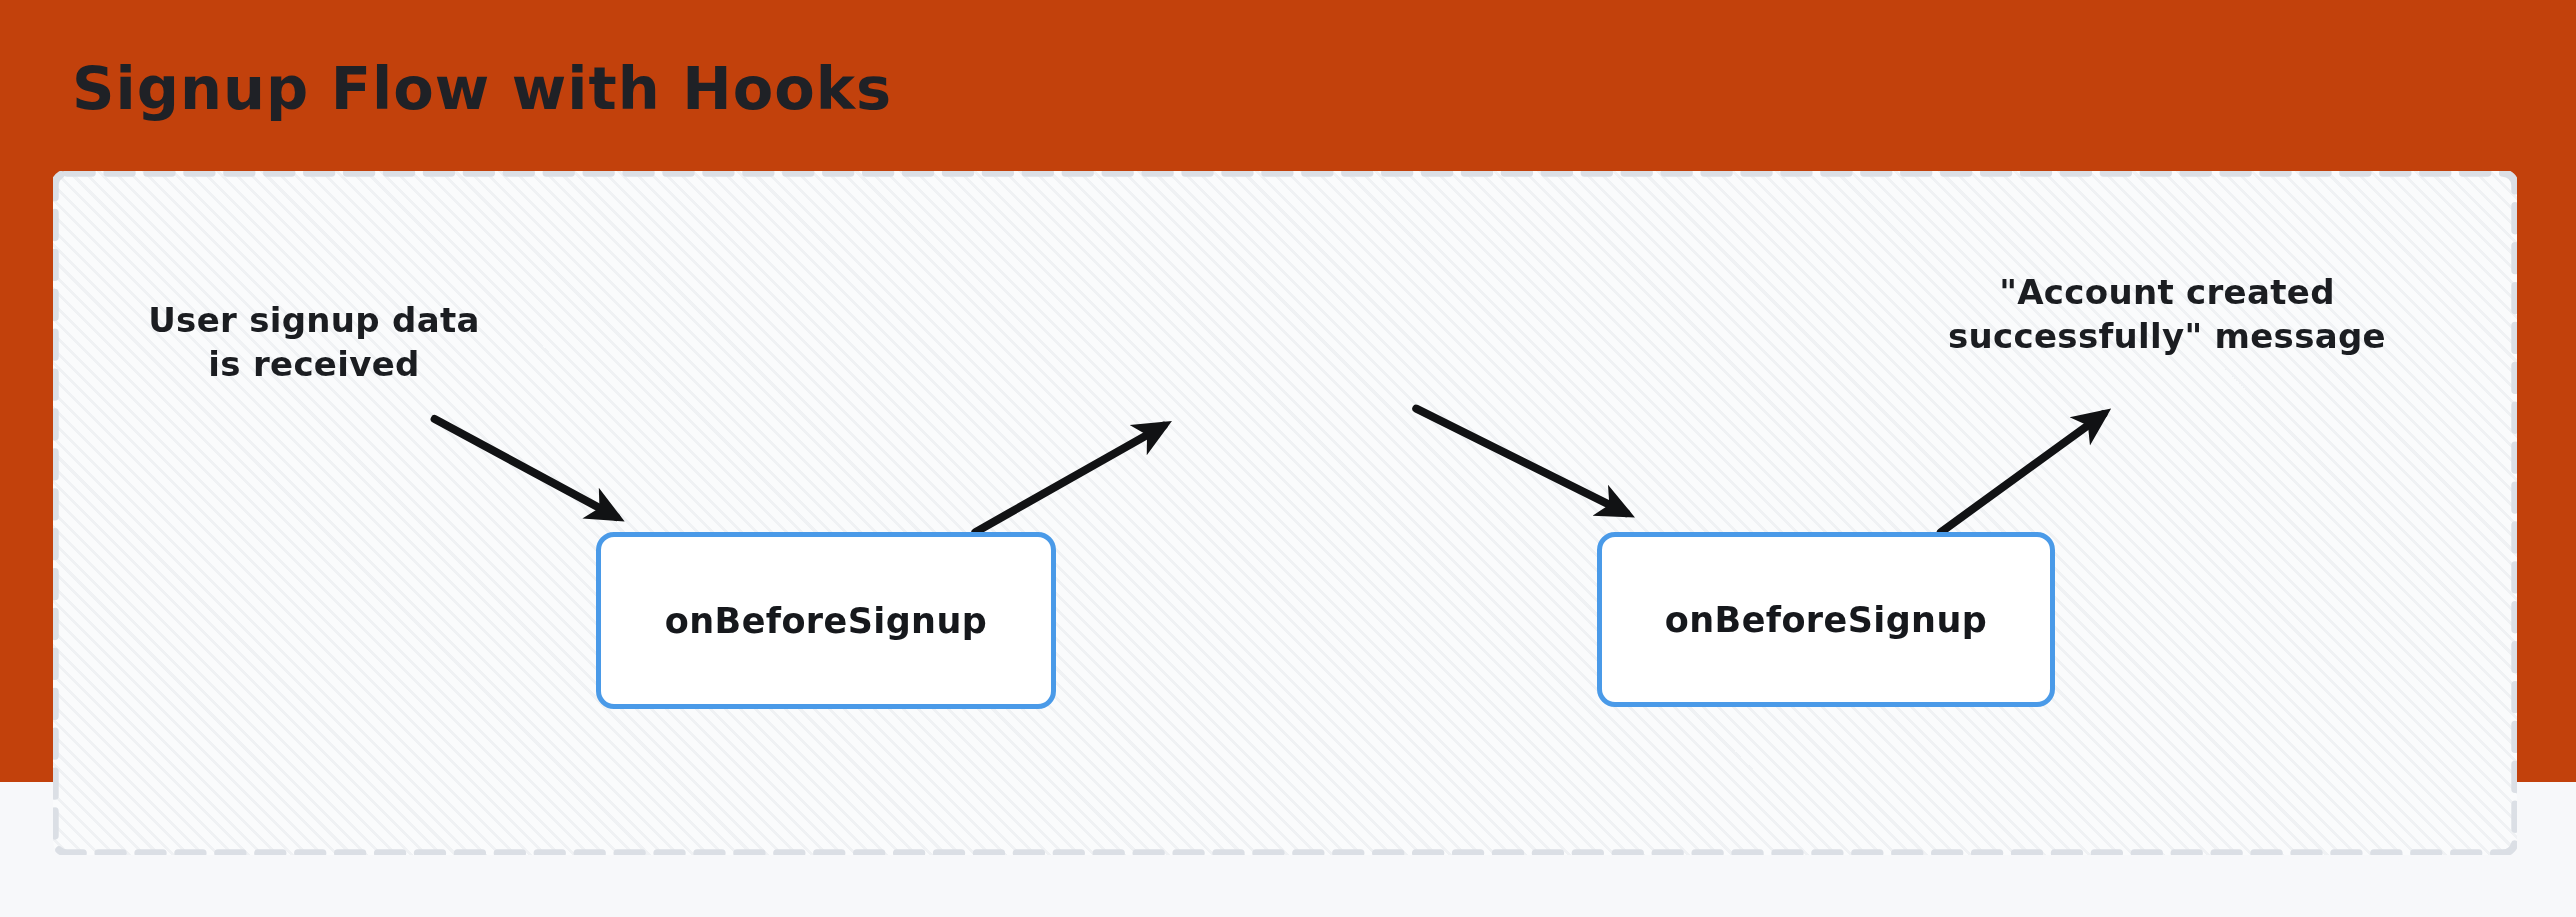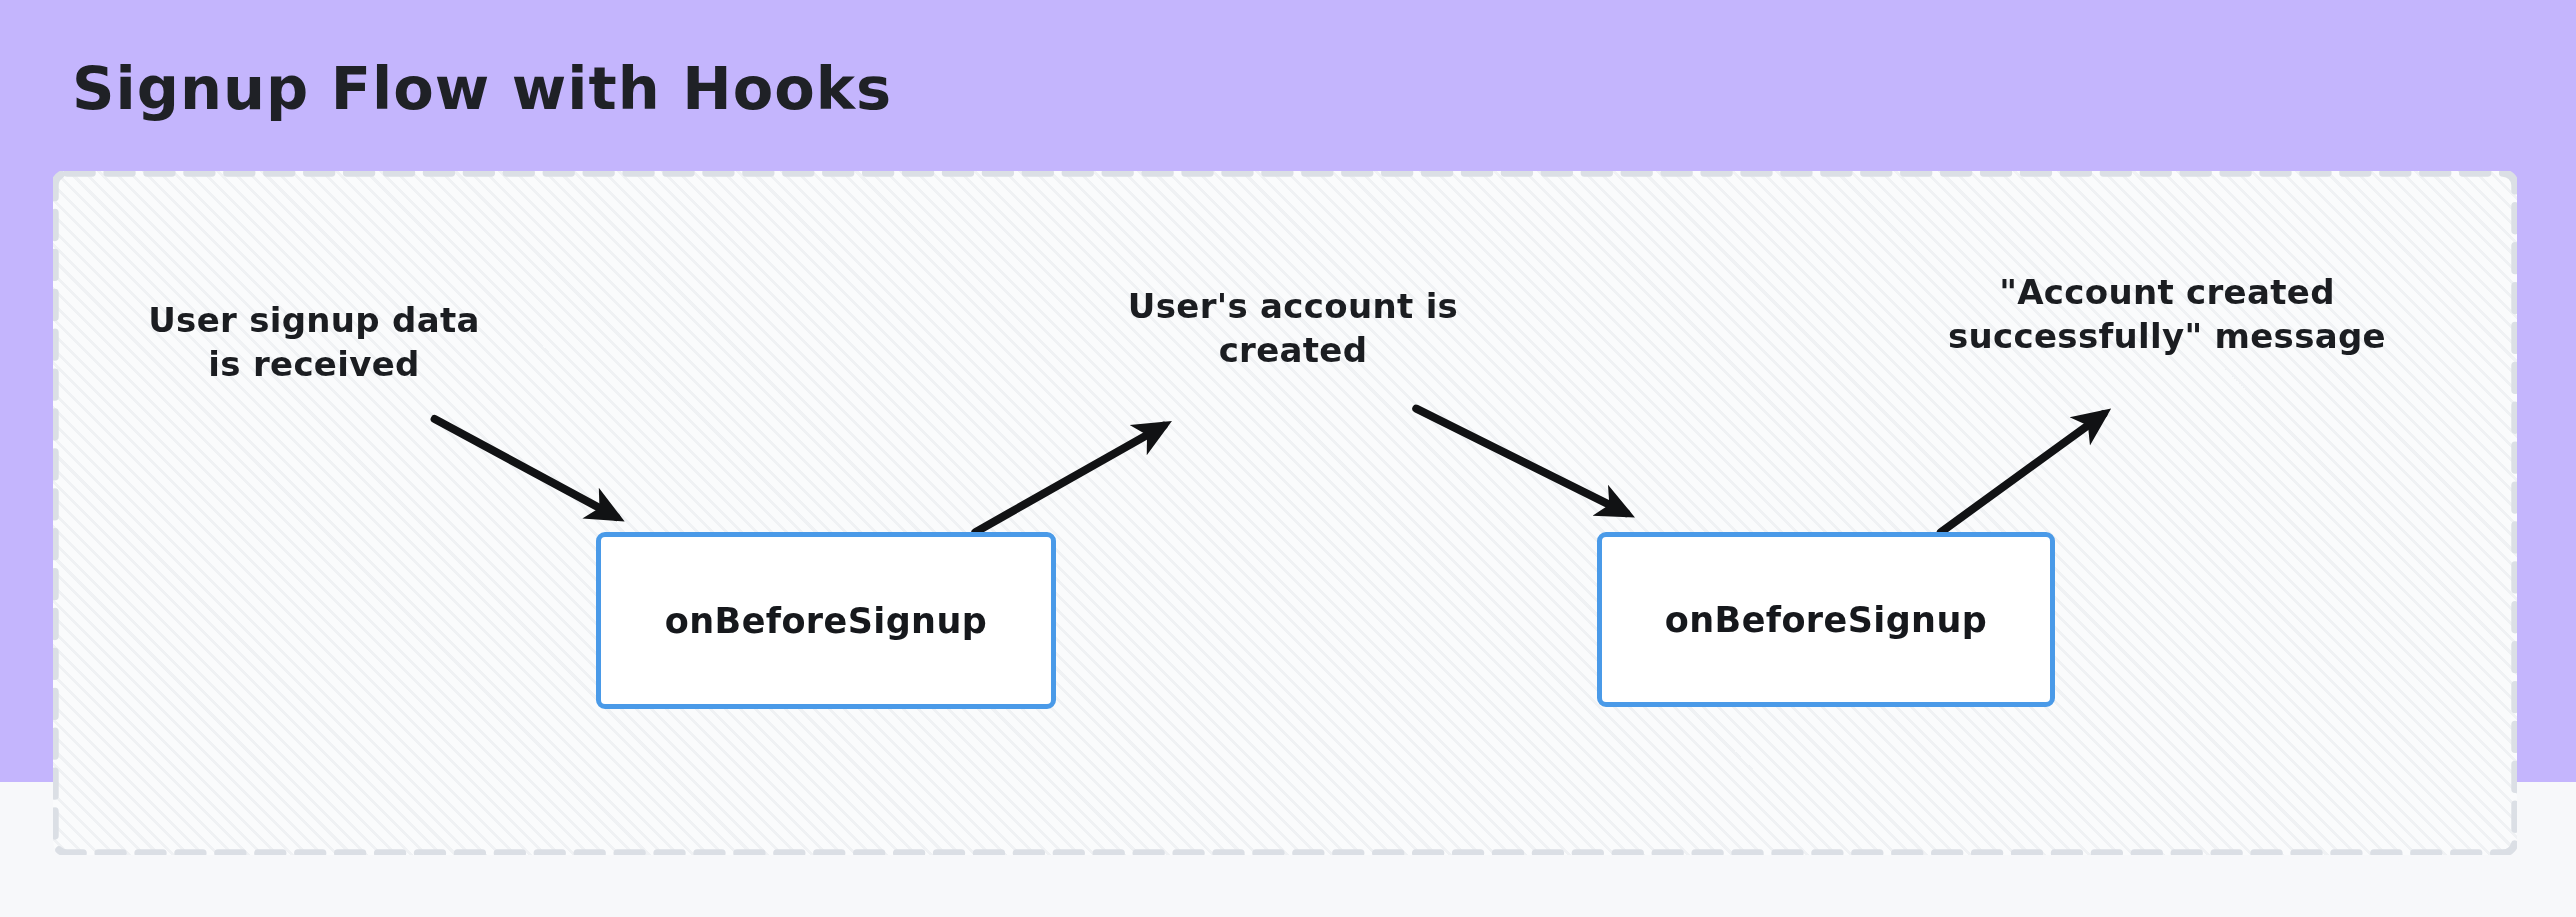--- a/index.html
+++ b/index.html
@@ -11,21 +11,21 @@
     width: 2576px;
     height: 917px;
     overflow: hidden;
     font-family: "DejaVu Sans", sans-serif;
   }
 
   #canvas {
     position: relative;
     width: 2576px;
     height: 782px;
-    background: #c4b5fd;
+    background: #c2410c;
   }
 
   
   #diagram-title {
     position: absolute;
     left: 72px;
     top: 59px;
     font-family: "DejaVu Sans", sans-serif;
     font-size: 59px;
     font-weight: 700;
@@ -72,21 +72,21 @@
     height: 917px;
     pointer-events: none;
   }
 
   
   .hook-box {
     position: absolute;
     box-sizing: border-box;
     background: #ffffff;
     border: 5.7px solid #4a9ae8;
-    border-radius: 9px;
+    border-radius: 18px;
     display: flex;
     align-items: center;
     justify-content: center;
   }
   .hook-box-label {
     font-family: "DejaVu Sans", sans-serif;
     font-size: 35px;
     font-weight: 700;
     color: #16181c;
     letter-spacing: 0.4px;
@@ -136,22 +136,20 @@
     <line x1="1026" y1="560" x2="1224" y2="448" stroke="#111214" stroke-width="8.5" stroke-linecap="round" marker-end="url(#arrowhead)"></line>
 
     <line x1="1490" y1="430" x2="1711" y2="540" stroke="#111214" stroke-width="8.5" stroke-linecap="round" marker-end="url(#arrowhead)"></line>
 
     <line x1="2042" y1="560" x2="2213" y2="436" stroke="#111214" stroke-width="8.5" stroke-linecap="round" marker-end="url(#arrowhead)"></line>
   </svg>
 
   <div class="flow-label" id="flow-label-0">User signup data
 is received</div>
 
-  <div class="flow-label" id="flow-label-1">User's account is
-created</div>
 
   <div class="flow-label" id="flow-label-2">"Account created
 successfully" message</div>
 
   <div class="hook-box" id="hook-box-0">
     <span class="hook-box-label">onBeforeSignup</span>
   </div>
 
   <div class="hook-box" id="hook-box-1">
     <span class="hook-box-label">onBeforeSignup</span>

